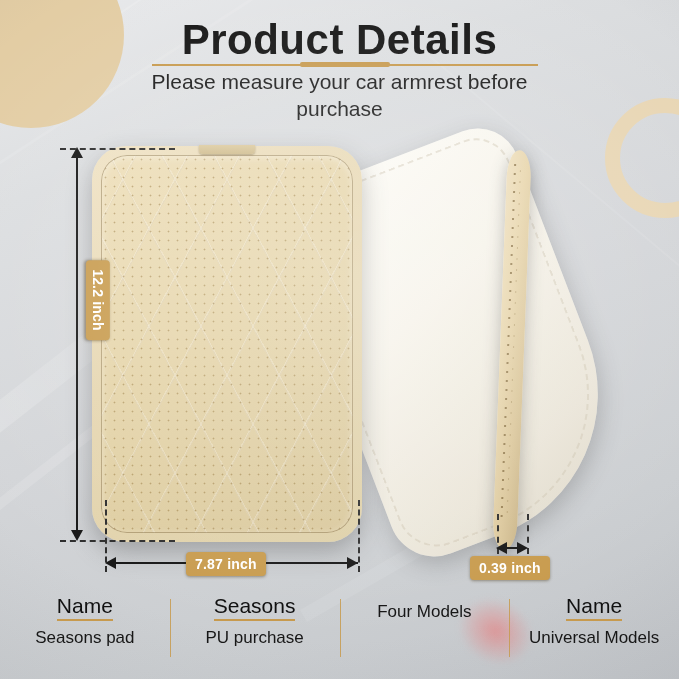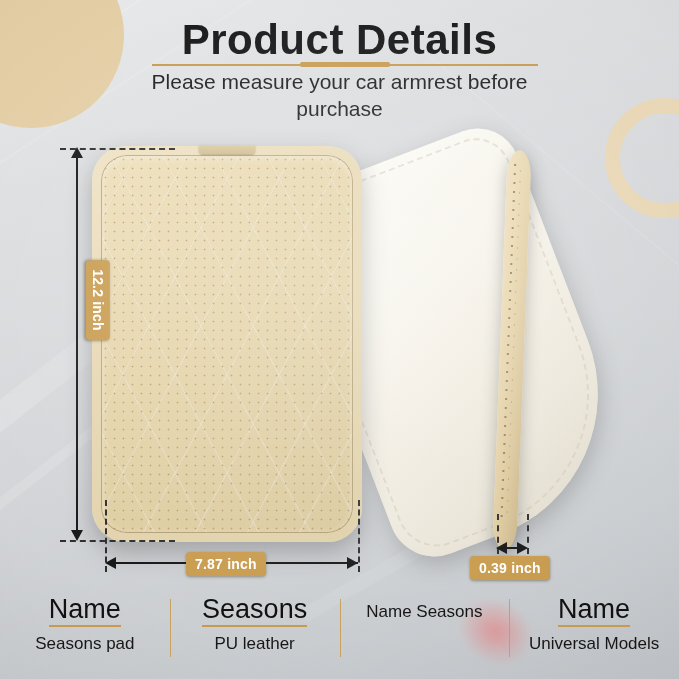--- a/index.html
+++ b/index.html
@@ -126,21 +126,21 @@
   .badge-w{left:186px;top:552px;}
   .badge-t{left:470px;top:556px;}
 
   
   .specs{position:absolute;left:0;right:0;bottom:14px;height:70px;display:flex;}
   .spec{flex:1;display:flex;flex-direction:column;align-items:center;justify-content:flex-start;position:relative;}
   .spec + .spec:before{
     content:"";position:absolute;left:0;top:4px;width:1px;height:58px;background:#c79a4e;opacity:.85;
   }
   .spec-title{
-    font-size:27px;color:#111;font-weight:normal;
+    font-size:21px;color:#111;font-weight:normal;
     border-bottom:2px solid #c79a4e;padding-bottom:2px;line-height:1.05;
   }
   .spec-val{font-size:17px;color:#171717;margin-top:7px;}
 </style>
 </head>
 <body>
 
 <div class="stage">
 
   <div class="streak s1"></div>
@@ -191,24 +191,24 @@
 
   <div class="vign"></div>
 
   <div class="specs">
     <div class="spec">
       <div class="spec-title">Name</div>
       <div class="spec-val">Seasons pad</div>
     </div>
     <div class="spec">
       <div class="spec-title">Seasons</div>
-      <div class="spec-val">PU leather</div>
-    </div>
-    <div class="spec">
-      <div class="spec-val">Name Seasons</div>
+      <div class="spec-val">PU purchase</div>
+    </div>
+    <div class="spec">
+      <div class="spec-val">Four Models</div>
     </div>
     <div class="spec">
       <div class="spec-title">Name</div>
       <div class="spec-val">Universal Models</div>
     </div>
   </div>
 
 </div>
 
 </body></html>

